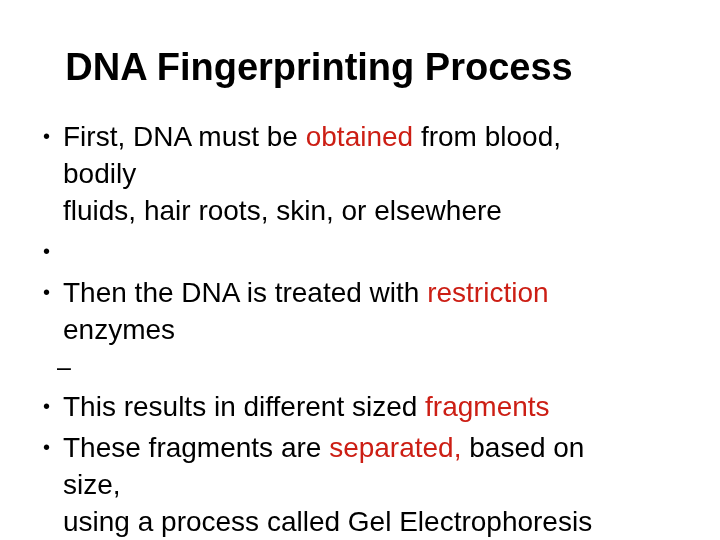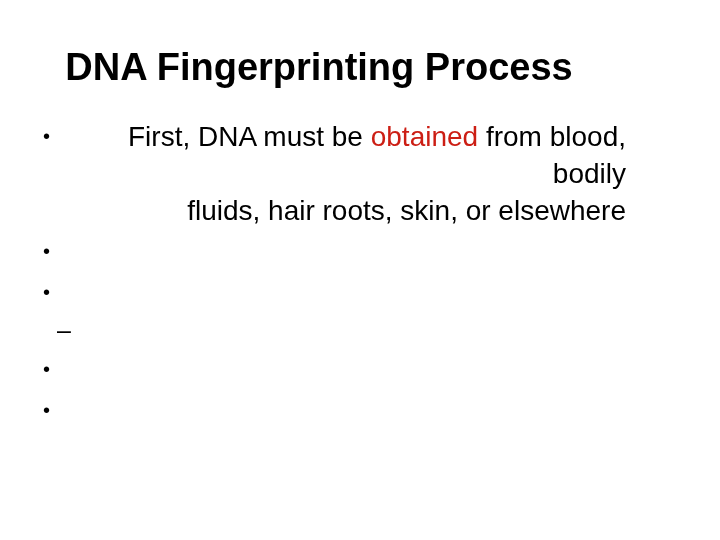--- a/index.html
+++ b/index.html
@@ -46,43 +46,48 @@
     font-size: 25px;
     line-height: 34px;
     padding-left: 14px;
     margin-top: 2px !important;
   }
   .level2 > .marker {
     flex: 0 0 28px;
     width: 28px;
     line-height: 34px;
   }
-  .text { white-space: pre-line; text-align: right; }
+  .text { white-space: pre-line; }
   .em { color: var(--accent, #cc1e14); }
 </style>
 </head>
 <body>
 
 <div class="slide" style="background: rgb(255, 255, 255); color: rgb(0, 0, 0);">
   <h1 class="title">DNA Fingerprinting Process</h1>
   <div class="bullets">
       <div class="bullet level1">
         <span class="marker">•</span>
         <span class="text"><span class="">First, DNA must be </span><span class="em">obtained</span><span class=""> from blood, bodily
 fluids, hair roots, skin, or elsewhere</span></span>
       </div>
       <div class="bullet level1">
         <span class="marker">•</span>
       </div>
       <div class="bullet level1">
         <span class="marker">•</span>
+        <span class="text"><span class="">Then the DNA is treated with </span><span class="em">restriction</span><span class="">
+enzymes</span></span>
       </div>
       <div class="bullet level2">
         <span class="marker">–</span>
       </div>
       <div class="bullet level1">
         <span class="marker">•</span>
+        <span class="text"><span class="">This results in different sized </span><span class="em">fragments</span></span>
       </div>
       <div class="bullet level1">
         <span class="marker">•</span>
+        <span class="text"><span class="">These fragments are </span><span class="em">separated,</span><span class=""> based on size,
+using a process called Gel Electrophoresis</span></span>
       </div>
     </div>
 </div>
 
 </body></html>

